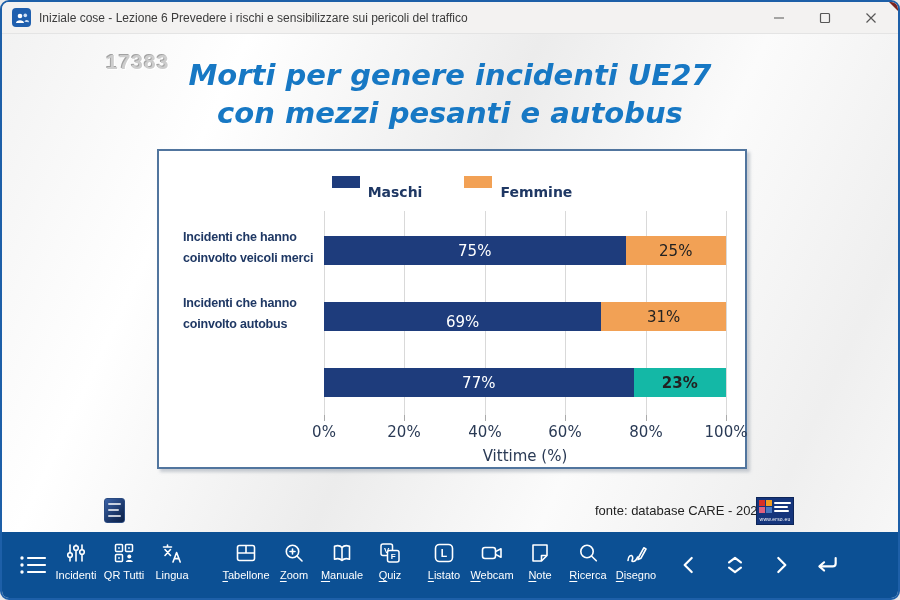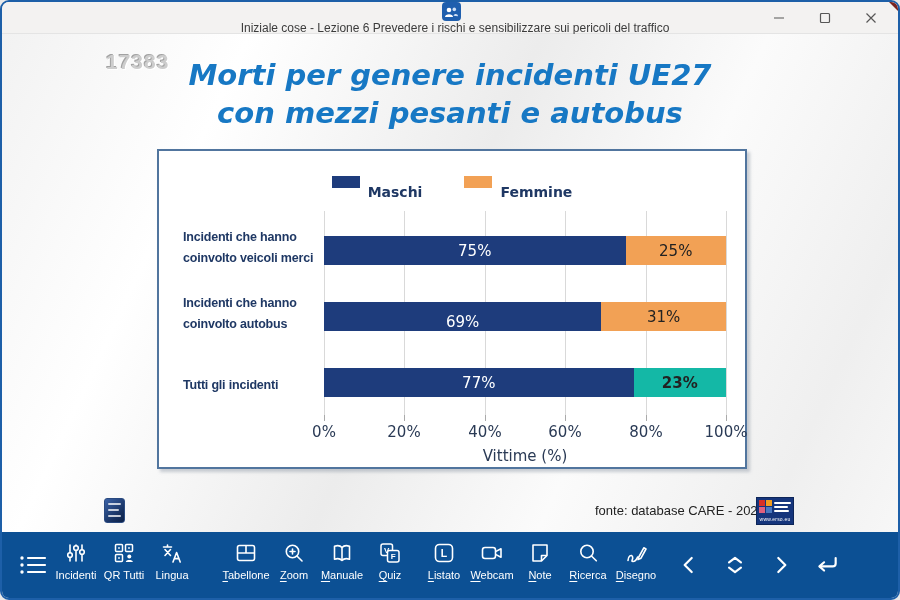--- a/index.html
+++ b/index.html
@@ -1,21 +1,21 @@
 <!DOCTYPE html>
 <html><head>
 <meta charset="utf-8">
 <style>
   * { margin:0; padding:0; box-sizing:border-box; }
   html,body { width:900px; height:600px; background:#e9e9e9; font-family:"Liberation Sans", sans-serif; overflow:hidden; }
 
   .window { position:relative; width:900px; height:600px; border:2px solid #1d5fa8; border-radius:9px; overflow:hidden; background:#fff; }
 
   
-  .titlebar { position:relative; height:32px; background:#f3f2f1; display:flex; align-items:center; padding-left:10px; border-bottom:1px solid #e4e4e4;flex-direction:column; }
+  .titlebar { position:relative; height:32px; background:#f3f2f1; display:flex; align-items:center; padding-left:10px; border-bottom:1px solid #e4e4e4; }
   .app-icon { width:19px; height:19px; border-radius:4px; background:#1f5fae; display:flex; align-items:center; justify-content:center; margin-right:8px; flex:0 0 auto; }
   .title-text { font-size:12px; color:#3c3c3c; white-space:nowrap; }
   .win-controls { position:absolute; right:4px; top:0; height:32px; display:flex; }
   .win-btn { width:46px; height:32px; background:none; border:none; display:flex; align-items:center; justify-content:center; color:#575757; cursor:pointer; }
   .corner-red { position:absolute; top:-1px; right:-1px; width:0; height:0; border-top:11px solid #7a2420; border-left:11px solid transparent; z-index:5; }
 
   
   .slide { position:relative; width:100%; height:498px;
     background:linear-gradient(115deg,#f2f2f2 0%,#ffffff 22%,#ececec 48%,#fbfbfb 68%,#efefef 88%,#f7f7f7 100%); }
   .slide-number { position:absolute; left:104px; top:16px; font-size:21px; font-weight:bold; letter-spacing:1px;
@@ -129,23 +129,20 @@
       </div>
 
       <div class="cat-label cat-1">
         <div>Incidenti che hanno</div>
         <div>coinvolto veicoli merci</div>
       </div>
       <div class="cat-label cat-2">
         <div>Incidenti che hanno</div>
         <div>coinvolto autobus</div>
       </div>
-      <div class="cat-label cat-3">
-        <div>Tutti gli incidenti</div>
-      </div>
 
       <div class="plot">
         <span class="gridline" style="left:0%"></span>
         <span class="gridline" style="left:20%"></span>
         <span class="gridline" style="left:40%"></span>
         <span class="gridline" style="left:60%"></span>
         <span class="gridline" style="left:80%"></span>
         <span class="gridline" style="left:100%"></span>
         <span class="tick" style="left:0%"></span>
         <span class="tick" style="left:20%"></span>

